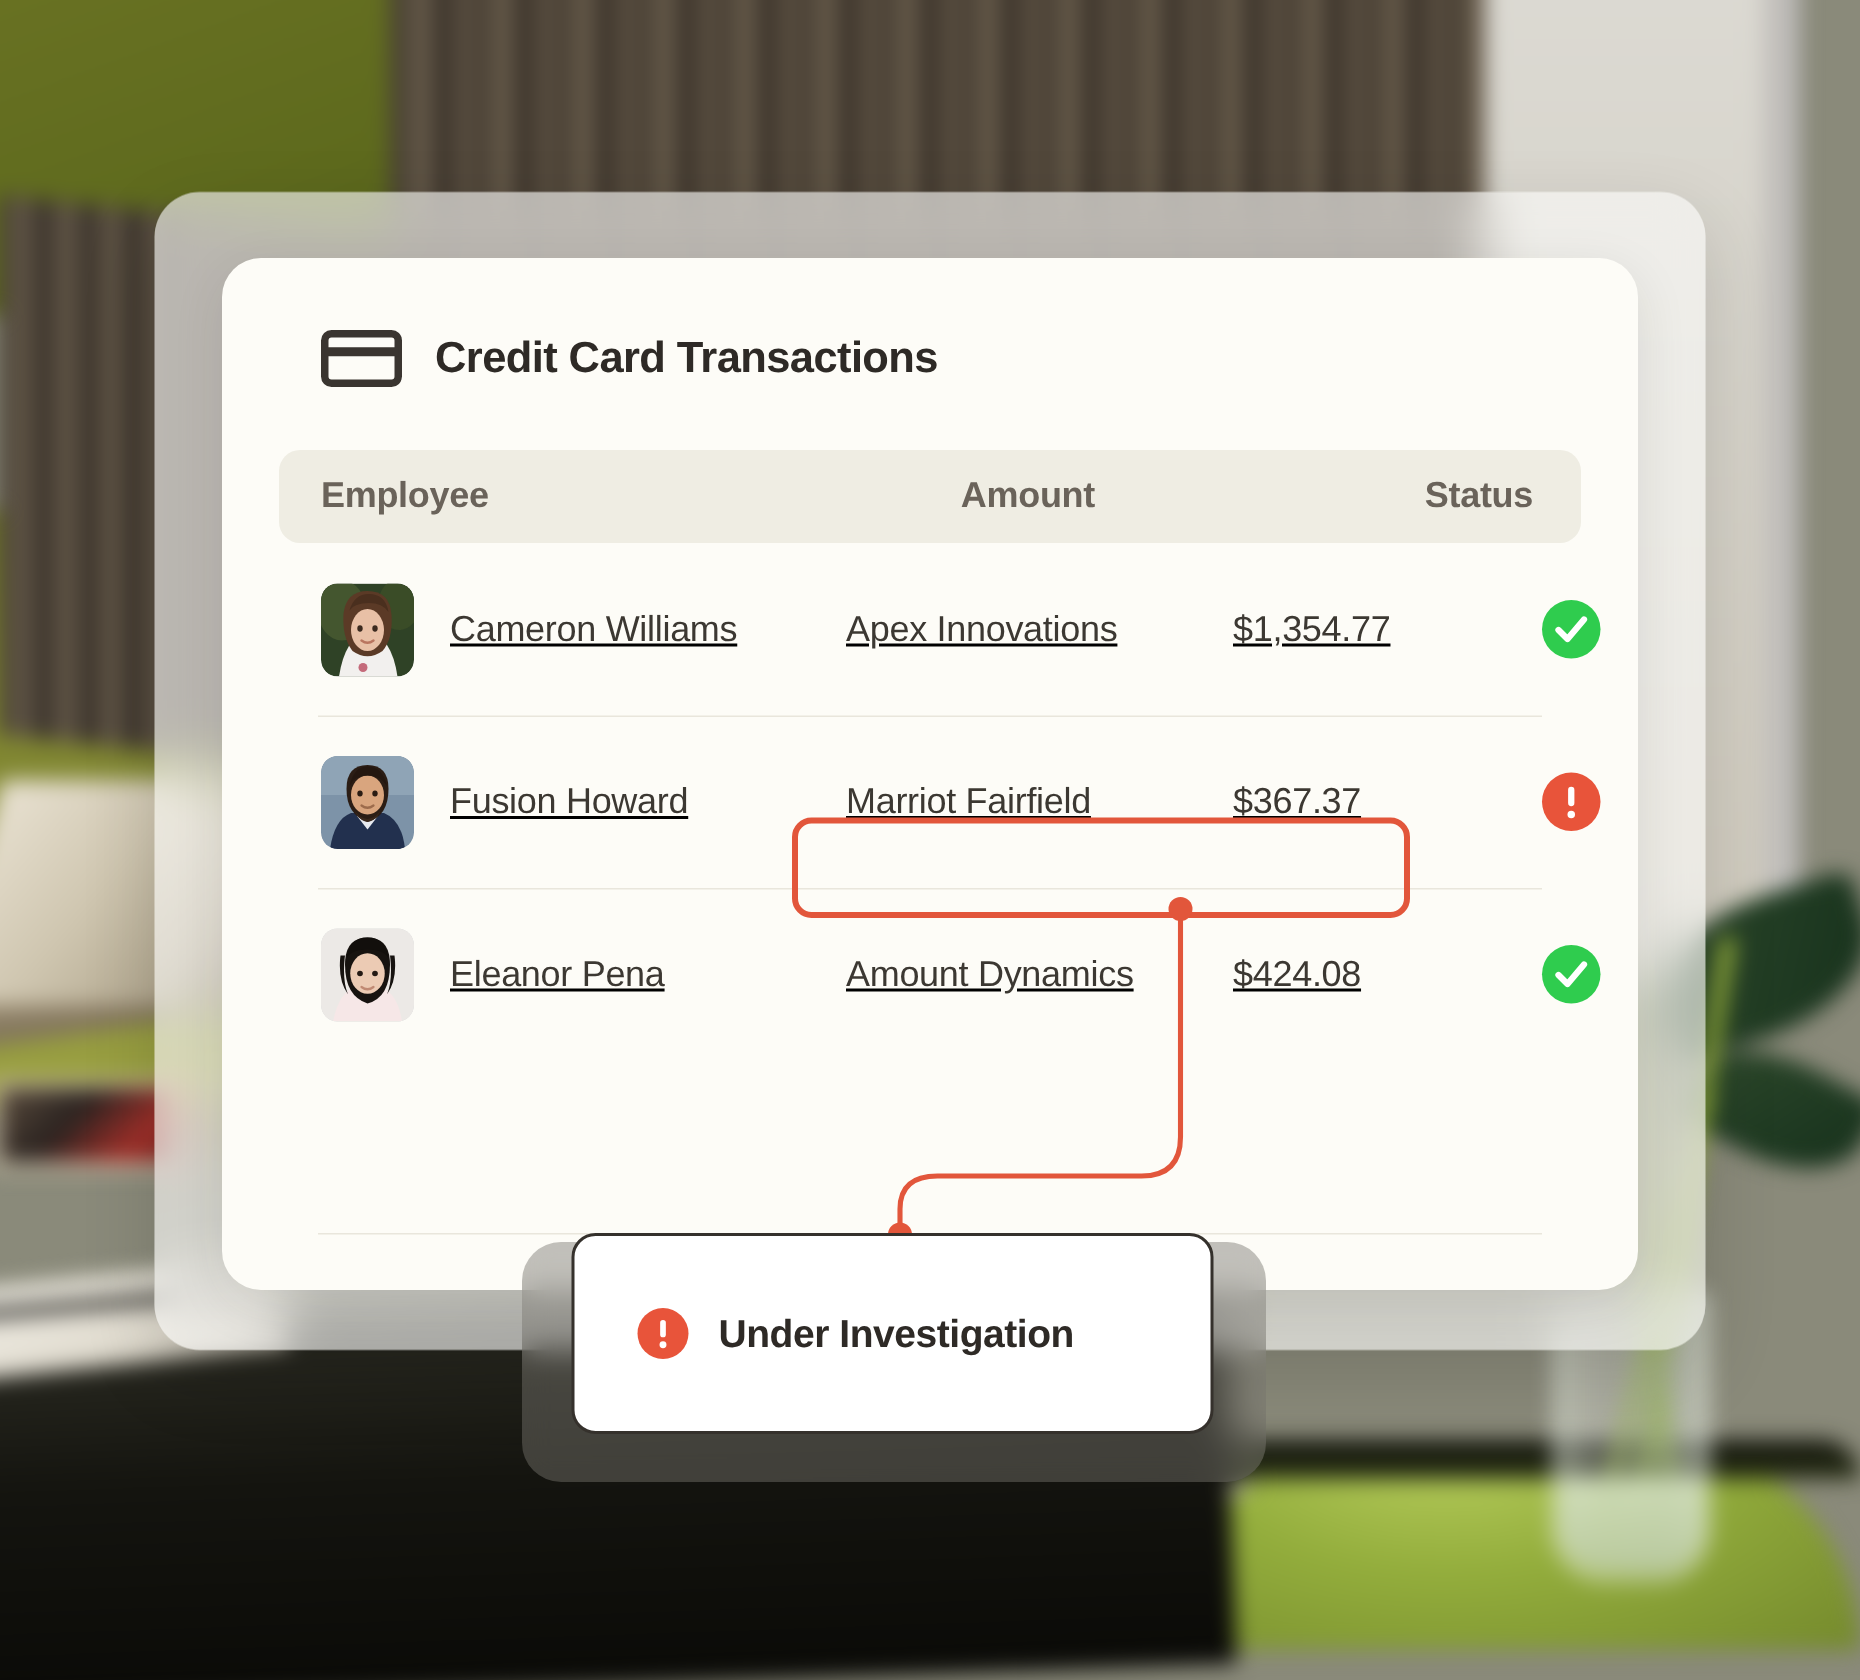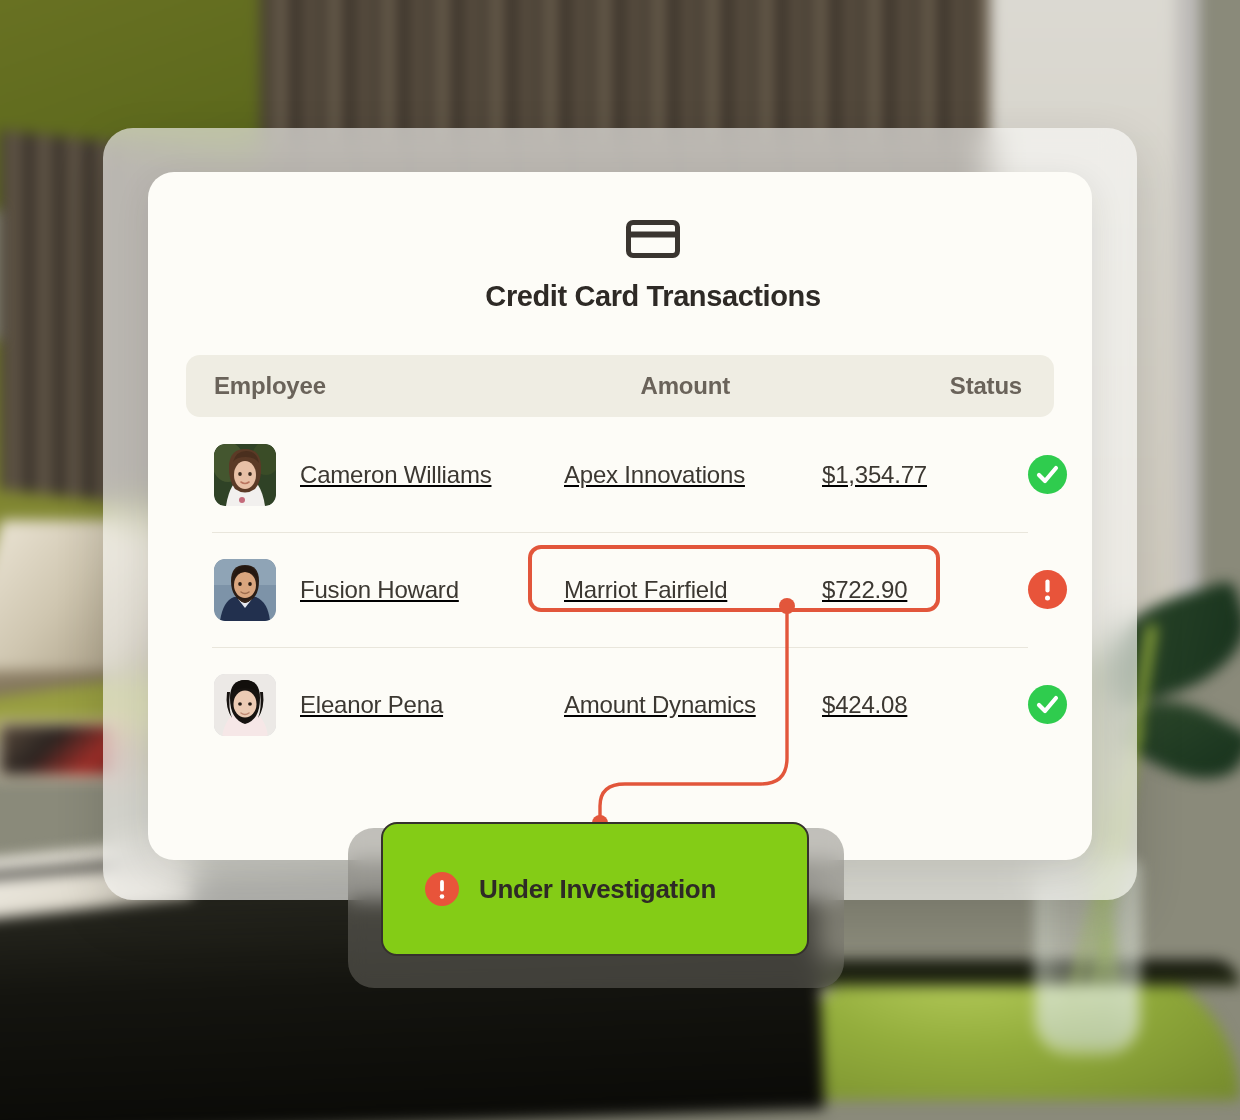--- a/index.html
+++ b/index.html
@@ -165,21 +165,20 @@
     border-radius: 26px;
     box-shadow: 0 10px 34px rgba(40,35,25,0.10);
     overflow: hidden;
   }
 
   .card-header {
     display: flex;
     align-items: center;
     gap: 22px;
     padding: 48px 0 0 66px;
-    flex-direction: column;
   }
   .cc-icon { width: 54px; height: 38px; flex: 0 0 auto; }
   .card-title {
     font-size: 29px;
     font-weight: bold;
     color: #2E2A26;
     letter-spacing: -0.4px;
   }
 
   
@@ -281,21 +280,21 @@
     backdrop-filter: blur(10px);
     -webkit-backdrop-filter: blur(10px);
     z-index: 6;
   }
 
   
   .tooltip {
     position: absolute;
     left: 381px; top: 822px;
     width: 428px; height: 134px;
-    background: #84cc16;
+    background: #ffffff;
     border: 2px solid #35312C;
     border-radius: 16px;
     display: flex;
     align-items: center;
     gap: 20px;
     padding-left: 42px;
     z-index: 10;
   }
   .tooltip-label {
     font-size: 26px;
@@ -418,21 +417,21 @@
                 <path d="M20 29 q2 12 11 13 q9-1 11-13 q-3 14-11 15 q-8-1-11-15z" fill="#3a281c"></path>
                 <ellipse cx="26" cy="25" rx="1.8" ry="2" fill="#2a1c13"></ellipse>
                 <ellipse cx="36" cy="25" rx="1.8" ry="2" fill="#2a1c13"></ellipse>
                 <path d="M27 33 q4 3 8 0" stroke="#9c6b4c" stroke-width="1.5" fill="none" stroke-linecap="round"></path>
               </g>
             </svg>
           </span>
           <span class="cell-text">Fusion Howard</span>
         </div>
         <div class="col-mer cell-text">Marriot Fairfield</div>
-        <div class="col-amt amt-text">$722.90</div>
+        <div class="col-amt amt-text">$367.37</div>
         <div class="col-sts">
           <span class="badge badge-alert">
             <svg viewBox="0 0 39 39" width="39" height="39">
               <rect x="17.4" y="9.5" width="4.2" height="13" rx="2.1" fill="#fff"></rect>
               <circle cx="19.5" cy="28" r="2.5" fill="#fff"></circle>
             </svg>
           </span>
         </div>
       </div>
 

